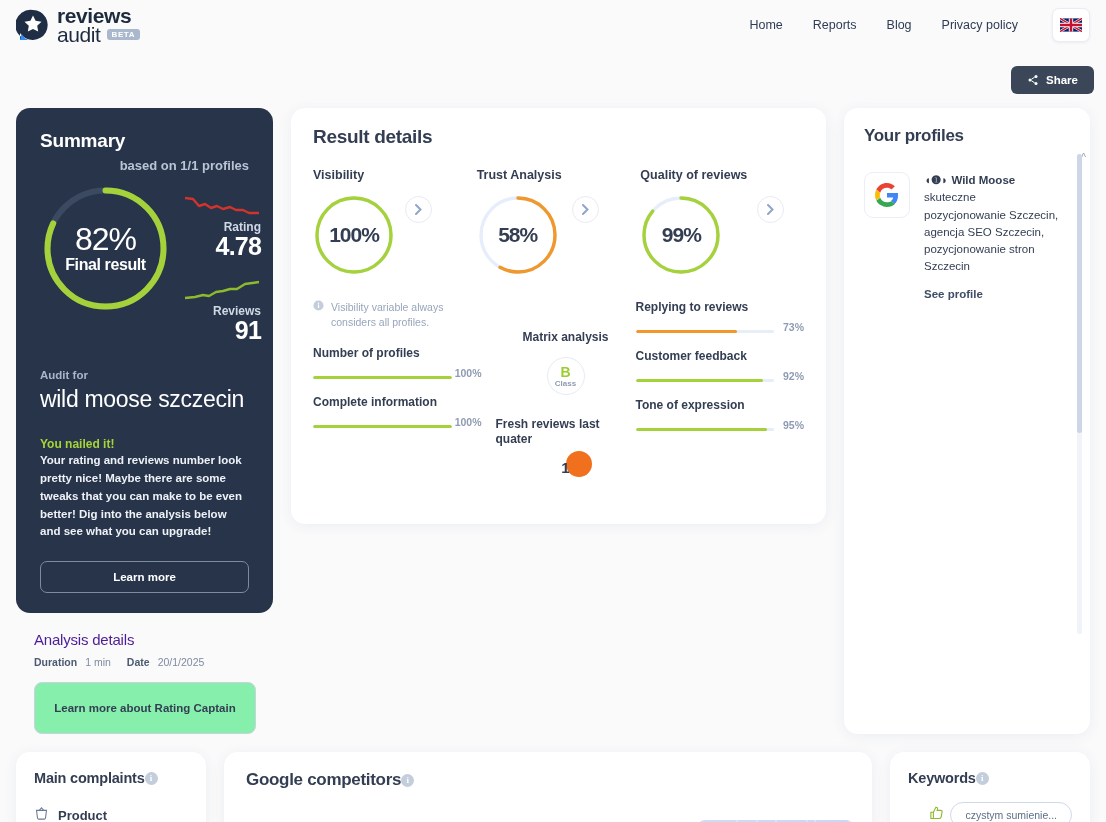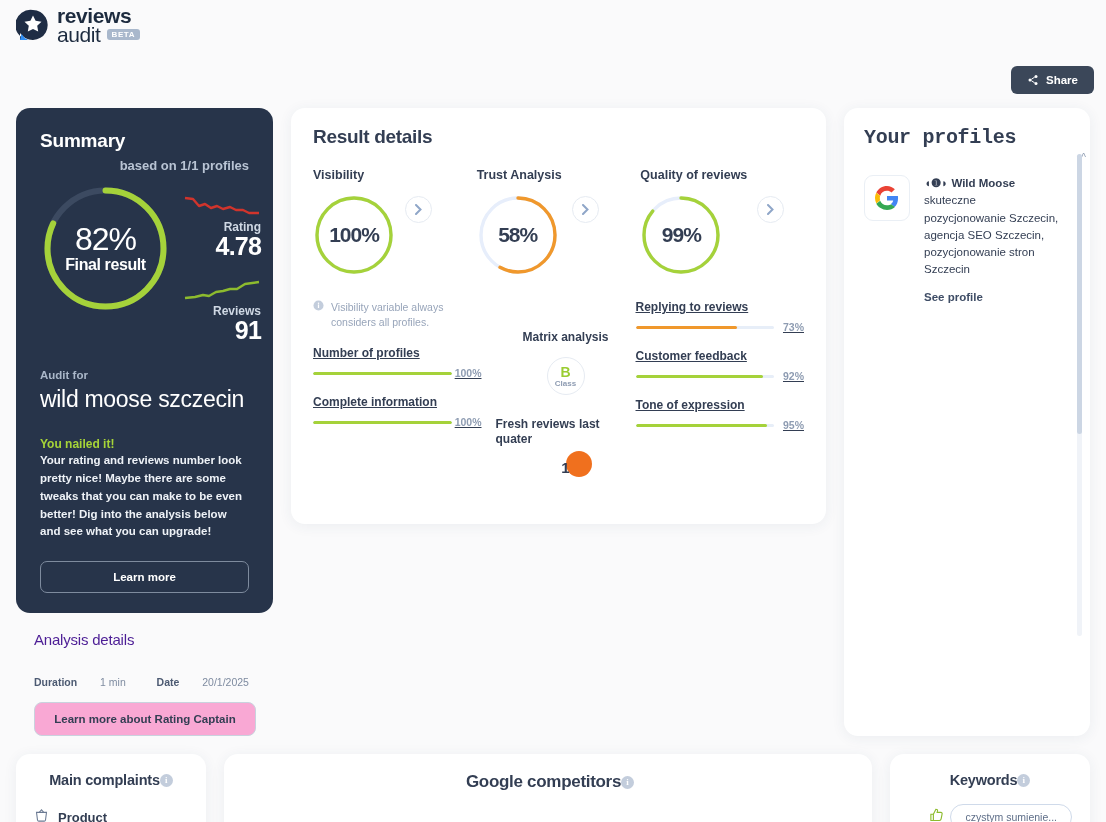--- a/index.html
+++ b/index.html
@@ -75,26 +75,26 @@
   .nailed-body { font-size: 11.5px; font-weight: bold; line-height: 1.55; margin-top: 1px; color:#eef2f7; }
   .learn-btn {
     margin-top: 20px; width: 100%; background: transparent; color: #fff;
     border: 1px solid #7e8b9e; border-radius: 7px; padding: 9px 0;
     font-size: 11.5px; font-weight: bold; cursor: pointer;
     font-family: "Liberation Sans", sans-serif;
   }
 
   .analysis { padding: 18px 16px 0 18px; }
   .analysis h3 { font-size: 15px; font-weight: normal; color:#4c1d95; letter-spacing: -0.2px;}
-  .analysis-meta { font-size: 10.5px; margin-top: 28px; display:flex; gap: 8px; align-items:center;justify-content:space-between;}
+  .analysis-meta { font-size: 10.5px; margin-top: 8px; display:flex; gap: 8px; align-items:center;}
   .meta-k { font-weight: bold; color:#4c5a72; }
   .meta-v { color:#7e8ba0; margin-right: 8px;}
   .rc-btn {
-    margin-top: 14px; width: 222px; background:#f9a8d4; border:1px solid #c9d2de;
-    border-radius: 8px; padding: 10px 0; font-size: 11.5px; font-weight: bold;
+    margin-top: 14px; width: 222px; background:#86efac; border:1px solid #c9d2de;
+    border-radius: 8px; padding: 19px 0; font-size: 11.5px; font-weight: bold;
     color:#333e53; cursor: pointer; font-family: "Liberation Sans", sans-serif;
   }
 
   
   .result { flex: 0 0 535px; padding: 18px 22px 26px 22px; }
   .result h2 { font-size: 19px; font-weight: bold; letter-spacing: -0.3px; }
   .metrics-row { display:flex; margin-top: 20px; }
   .metric { flex: 1; display: flex; align-items: flex-start; }
   .metric-title { font-size: 12.5px; font-weight: bold; margin-bottom: 12px; white-space: nowrap;}
   .m-ring { position: relative; width: 82px; height: 82px; }
@@ -104,59 +104,59 @@
   }
   .chev {
     width: 27px; height: 27px; border-radius: 50%; border:1px solid #e6ebf2;
     display:flex; align-items:center; justify-content:center; margin: 28px 0 0 10px;
     cursor: pointer; background:#fff; flex: 0 0 27px;
   }
 
   .bars-row { display: flex; margin-top: 24px; }
   .bars-col { flex: 1; padding-right: 14px; }
   .note { display:flex; gap: 7px; font-size: 10.5px; color:#98a5ba; line-height:1.45; margin-bottom: 16px; }
-  .bar-item { margin-bottom: 16px; text-decoration: underline; }
+  .bar-item { margin-bottom: 16px; }
   .bar-name { font-size: 12px; font-weight: bold; color:#333e53; margin-bottom: 7px; }
-  .bar-line { display:flex; align-items:center; }
+  .bar-line { display:flex; align-items:flex-end; }
   .bar-track { flex: 1; height: 3px; background:#e7eef8; border-radius: 2px; overflow:hidden; }
   .bar-fill { height: 100%; border-radius: 2px; }
   .bar-pct { font-size: 10.5px; font-weight: bold; color:#8e9cb2; width: 30px; text-align:right; }
 
   .mid-col { flex: 0 0 140px; padding-top: 30px; }
   .mid-item { display:flex; align-items:center; gap: 12px; margin-bottom: 22px; flex-direction: column; }
   .mid-lab { font-size: 12px; font-weight: bold; line-height: 1.25; }
   .class-circle {
     width: 38px; height: 38px; border-radius: 50%; border:1px solid #e6ebf2;
     display:flex; flex-direction:column; align-items:center; justify-content:center; flex:0 0 38px;
   }
   .class-letter { font-size: 14px; font-weight: bold; color:#9acd32; line-height:1; }
   .class-word { font-size: 8px; font-weight: bold; color:#8e9cb2; }
 
   
   .profiles { flex: 1; padding: 18px 16px 18px 20px; align-self: stretch; min-height: 370px; position:relative;}
-  .profiles h2 { font-size: 20px; font-weight: bold; letter-spacing: -0.3px; font-family: Liberation Mono, monospace; }
+  .profiles h2 { font-size: 17px; font-weight: bold; letter-spacing: -0.3px; }
   .profile-item { display:flex; gap: 14px; margin-top: 26px; padding-right: 14px;}
   .g-icon {
     width: 46px; height: 46px; flex: 0 0 46px; background:#fff; border:1px solid #eaeff5;
     border-radius: 9px; display:flex; align-items:center; justify-content:center;
   }
   .p-name { font-size: 11.5px; line-height: 1.5; color:#333e53; }
   .p-name b { font-weight: bold; }
   .see-profile { font-size: 11.5px; font-weight: bold; color:#3f4d66; margin-top: 12px; cursor:pointer;}
   .scroll-track {
     position:absolute; right: 8px; top: 46px; bottom: 100px; width: 5px;
     background:#f0f3f8; border-radius: 3px;
   }
   .scroll-thumb { position:absolute; top:0; width:5px; height: 58%; background:#ccd6e4; border-radius:3px; }
   .scroll-up { position:absolute; right: 4px; top: 44px; font-size: 10px; color:#8d9bb1; }
 
   
   .row2 { margin-top: 18px; }
   .complaints { flex: 0 0 190px; padding: 18px 18px 16px 18px; }
-  .card-head { display:flex; align-items:center; justify-content:center; }
+  .card-head { display:flex; align-items:center; justify-content:flex-start; }
   .card-head h3 { font-size: 14.5px; font-weight: bold; letter-spacing: -0.2px; }
   .info-i {
     width: 13px; height: 13px; border-radius: 50%; background:#c3cddc; color:#fff;
     font-size: 9px; font-weight:bold; display:flex; align-items:center; justify-content:center;
     font-family:"Liberation Serif", serif; cursor:pointer;
   }
   .cmp-item { margin-top: 20px; }
   .cmp-name { display:flex; align-items:center; gap: 9px; font-size: 13px; font-weight: bold; margin-bottom: 8px; }
 
   .competitors { flex: 1; padding: 18px 18px 16px 22px; }
@@ -197,20 +197,35 @@
     </div>
     <div class="logo-text">
       <span class="logo-l1">reviews</span>
       <div class="logo-l2row">
         <span class="logo-l2">audit</span>
         <span class="beta">BETA</span>
       </div>
     </div>
   </div>
 
+  <div class="nav">
+    <a href="#">Home</a>
+    <a href="#">Reports</a>
+    <a href="#">Blog</a>
+    <a href="#">Privacy policy</a>
+    <div class="flag-btn">
+      <svg width="22" height="14" viewBox="0 0 60 36">
+        <rect width="60" height="36" fill="#012169"></rect>
+        <path d="M0,0 L60,36 M60,0 L0,36" stroke="#fff" stroke-width="7"></path>
+        <path d="M0,0 L60,36 M60,0 L0,36" stroke="#C8102E" stroke-width="4"></path>
+        <path d="M30,0 V36 M0,18 H60" stroke="#fff" stroke-width="12"></path>
+        <path d="M30,0 V36 M0,18 H60" stroke="#C8102E" stroke-width="7"></path>
+      </svg>
+    </div>
+  </div>
 </div>
 
 <div class="share-row">
   <button class="share-btn">
     <svg width="12" height="12" viewBox="0 0 24 24" fill="#fff">
       <circle cx="18" cy="5" r="3"></circle>
         <circle cx="6" cy="12" r="3"></circle>
         <circle cx="18" cy="19" r="3"></circle>
       <path d="M8.6 10.7 L15.4 6.3 M8.6 13.3 L15.4 17.7" stroke="#fff" stroke-width="2"></path>
     </svg>

